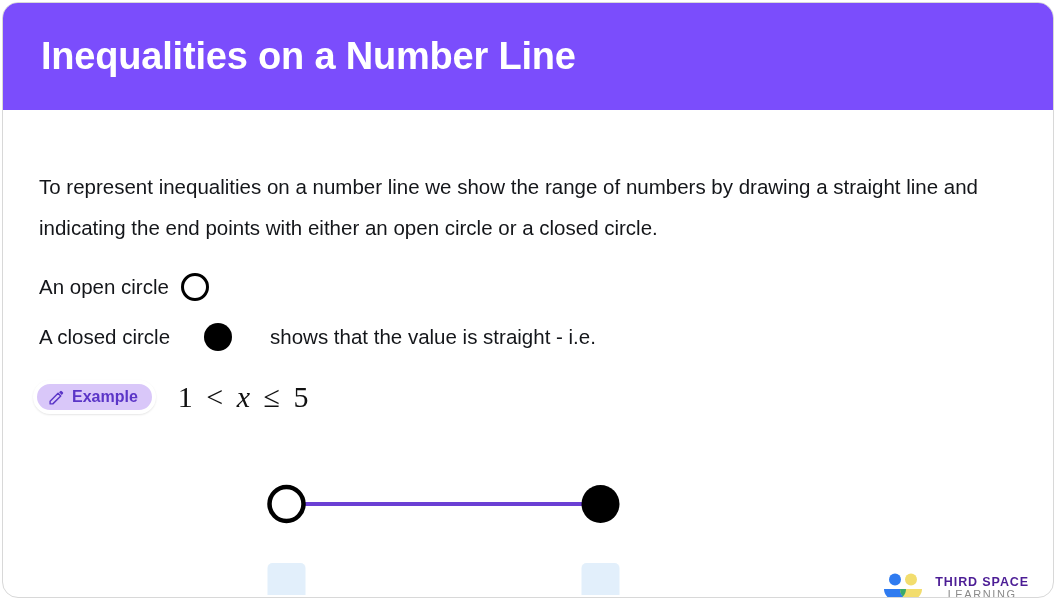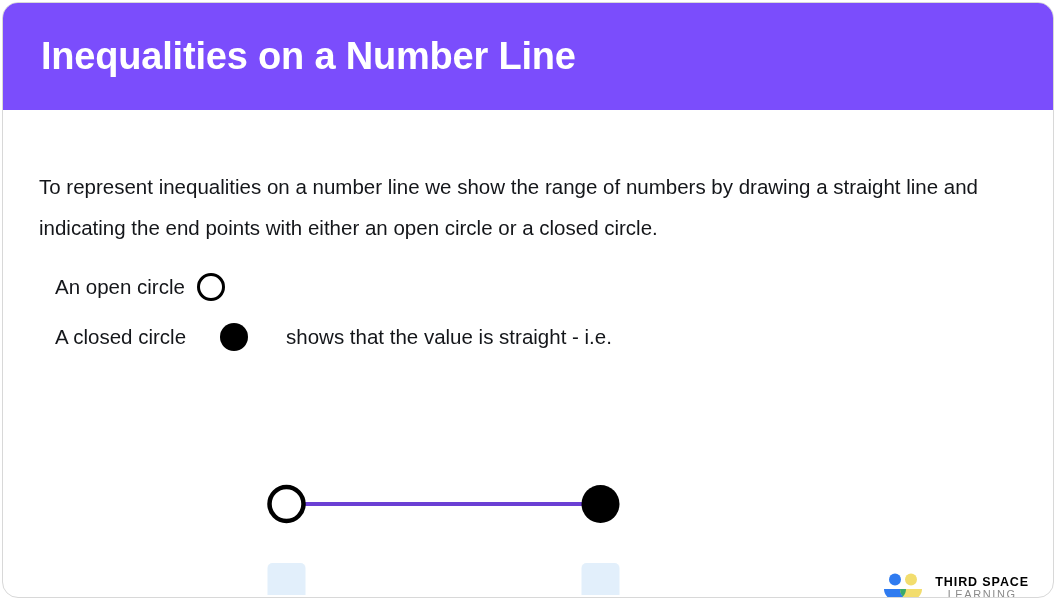--- a/index.html
+++ b/index.html
@@ -43,21 +43,21 @@
     position:absolute;
     left:36px;top:35px;
     width:985px;
     font-size:20.5px;
     line-height:41px;
     color:#14161a;
     font-family:"Liberation Sans", sans-serif;
   }
   .circle-line{
     position:absolute;
-    left:52px;
+    left:36px;
     font-size:20.5px;
     color:#14161a;
     display:flex;align-items:center;
     white-space:nowrap;
     font-family:"Liberation Sans", sans-serif;
   }
   .line-open{top:163px;}
   .line-closed{top:213px;gap:20px;}
   .glyph-open{
     display:inline-block;
@@ -119,21 +119,21 @@
   .nl-svg{display:block;}
   
   .logo{
     position:absolute;
     right:24px;bottom:32px;
     display:flex;align-items:center;
   }
   .logo-mark{width:44px;height:34px;display:block;flex:none;}
   .logo-text{margin-left:10px;line-height:1.05;}
   .logo-l1{
-    font-size:12.5px;font-weight:bold;color:#000000;
+    font-size:12.5px;font-weight:bold;color:#4c1d95;
     letter-spacing:0.9px;
     font-family:"Liberation Sans", sans-serif;
   }
   .logo-l2{
     font-size:11px;color:#8a8a8a;
     letter-spacing:1.6px;text-align:center;
     font-family:"Liberation Sans", sans-serif;
   }
 </style>
 </head>
@@ -153,20 +153,36 @@
       <span>An open circle</span>
       <span class="glyph-open"></span>
     </div>
 
     <div class="circle-line line-closed">
       <span>A closed circle</span>
       <span class="glyph-closed"></span>
       <span>shows that the value is straight - i.e.</span>
     </div>
 
+    <div class="example-row">
+      <div class="example-badge">
+        <svg class="pencil-icon" viewBox="0 0 24 24">
+          <path d="M3 17.2V21h3.8L18 9.8 14.2 6 3 17.2z" fill="none" stroke="#5b35c7" stroke-width="2" stroke-linejoin="round"></path>
+          <path d="M15.6 4.6l3.8 3.8 1.6-1.6a1.6 1.6 0 0 0 0-2.3l-1.5-1.5a1.6 1.6 0 0 0-2.3 0l-1.6 1.6z" fill="#5b35c7"></path>
+        </svg>
+        <span class="example-label">Example</span>
+      </div>
+      <div class="math-expr">
+        <span>1</span>
+        <span>&lt;</span>
+        <span class="math-var">x</span>
+        <span>≤</span>
+        <span>5</span>
+      </div>
+    </div>
 
     <div class="numberline">
       <svg class="nl-svg" id="nl" width="1056" height="170" viewBox="0 0 1056 170">
           <rect x="264.5" y="138" width="38" height="112" rx="5" fill="#e2effb"></rect>
           <rect x="578.5" y="138" width="38" height="112" rx="5" fill="#e2effb"></rect>
           <line x1="48" y1="196" x2="205" y2="196" stroke="#5b35c7" stroke-width="6.5" stroke-linecap="butt"></line>
           <line x1="205" y1="196" x2="833" y2="196" stroke="#000000" stroke-width="6.5" stroke-linecap="butt"></line>
           <line x1="48" y1="173" x2="48" y2="219" stroke="#5b35c7" stroke-width="6.5" stroke-linecap="butt"></line>
           <text x="48" y="253" fill="#5b35c7" text-anchor="middle" font-family="&quot;Liberation Sans&quot;, sans-serif" font-size="27" font-weight="bold">-2</text>
           <line x1="126.5" y1="173" x2="126.5" y2="219" stroke="#5b35c7" stroke-width="6.5" stroke-linecap="butt"></line>

